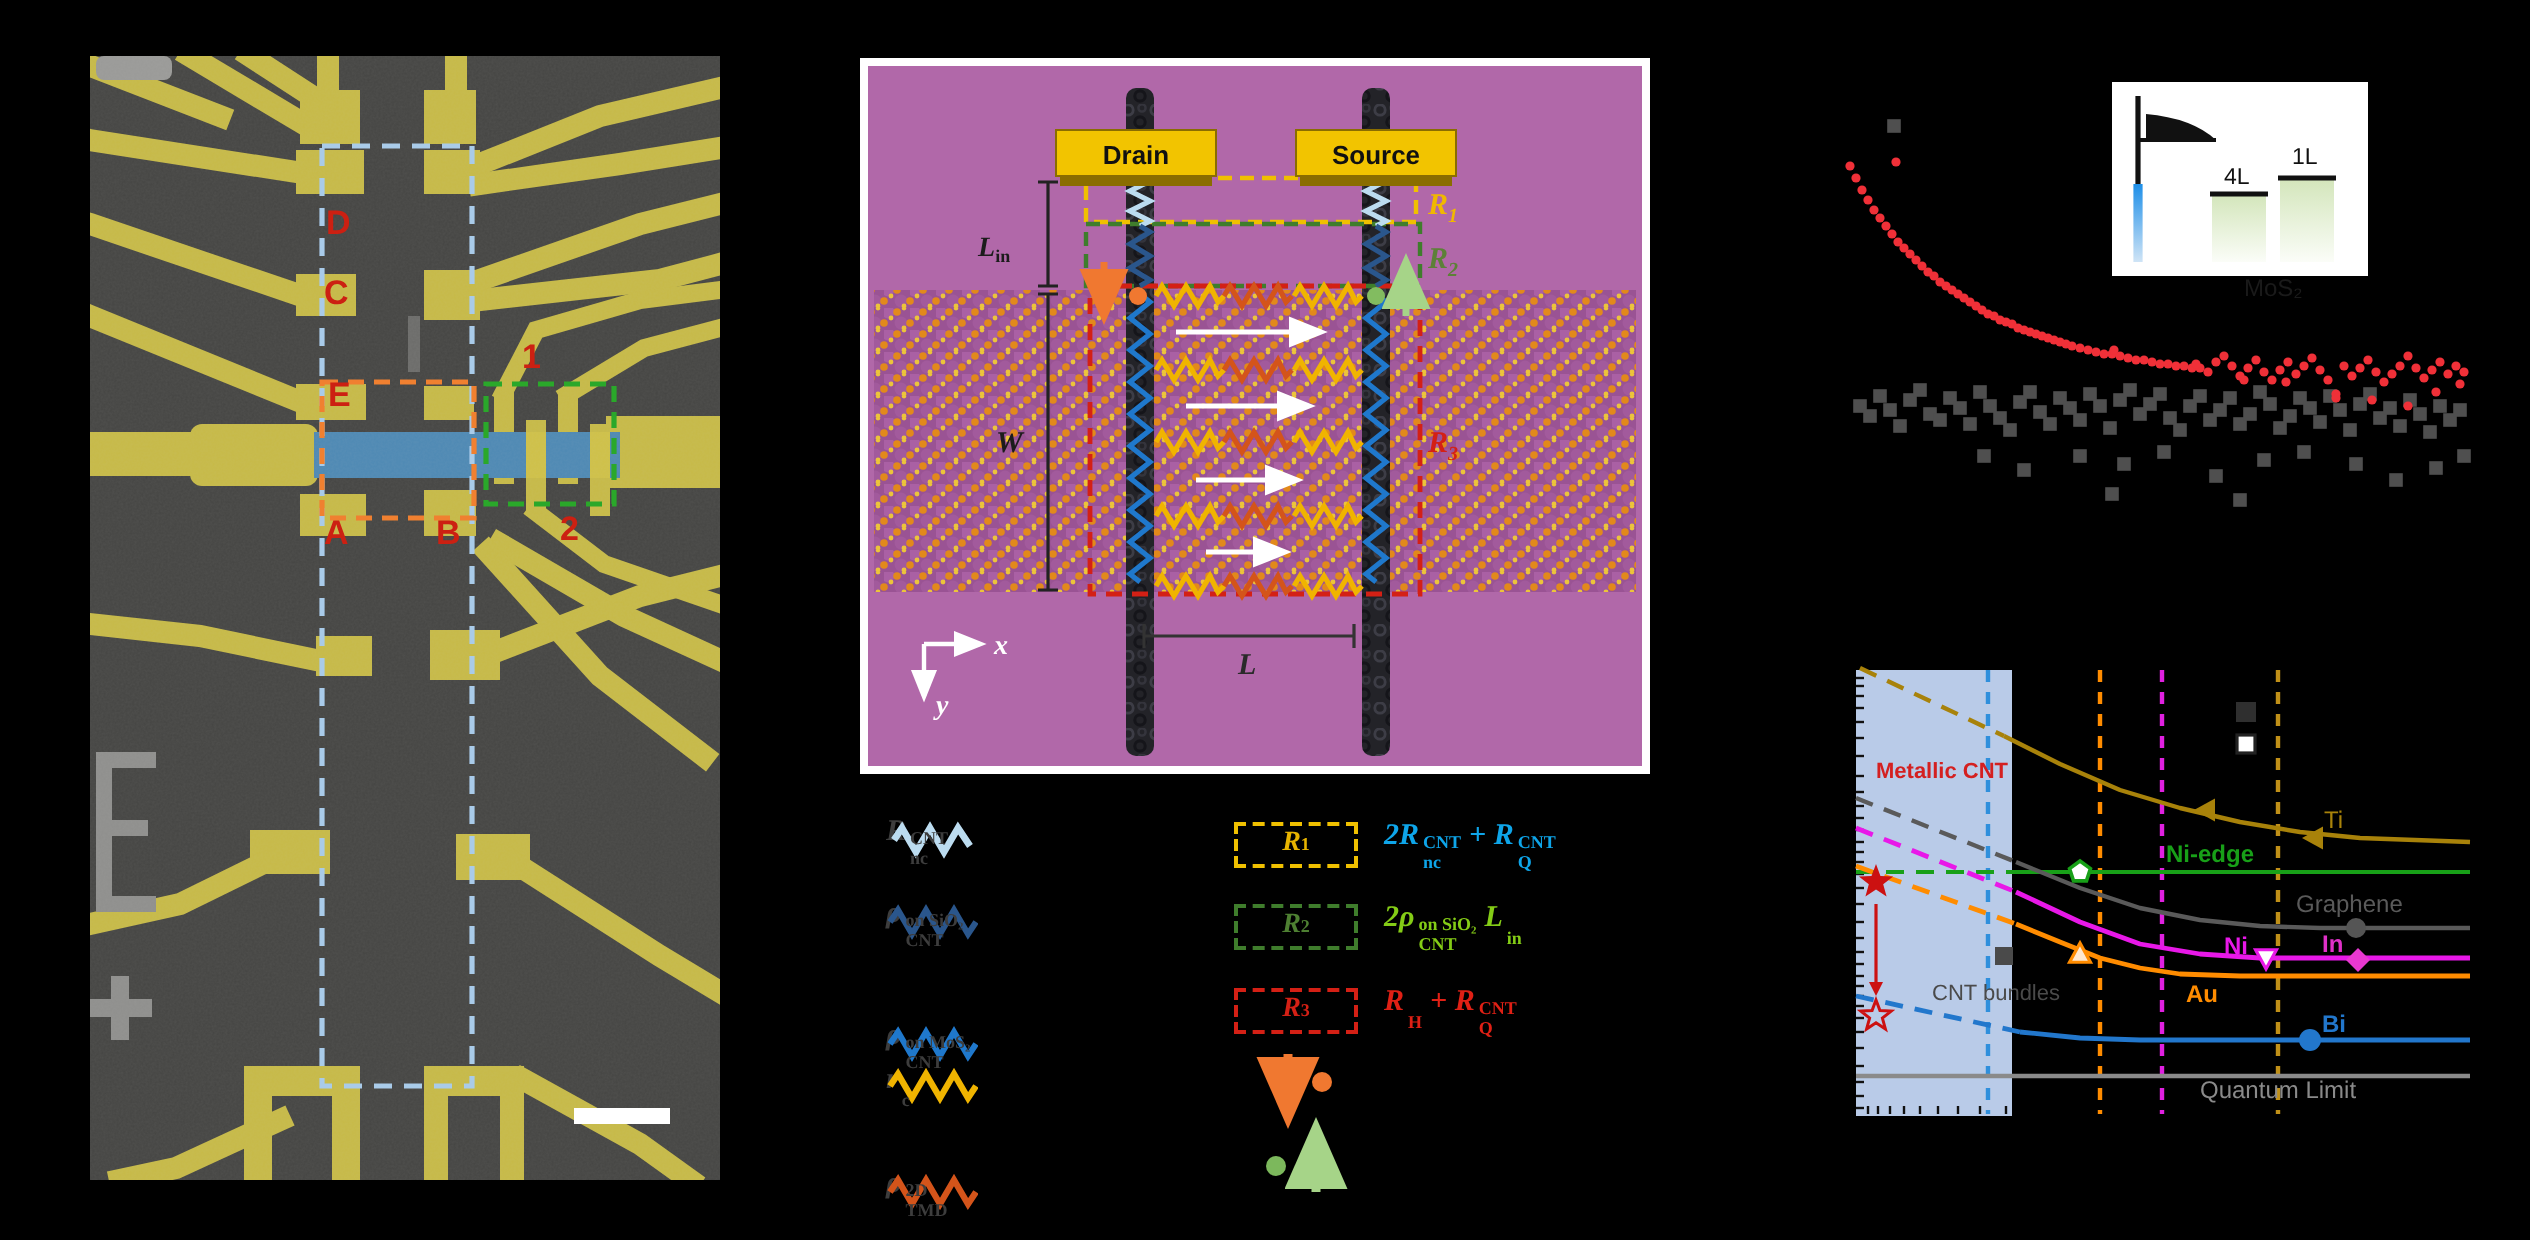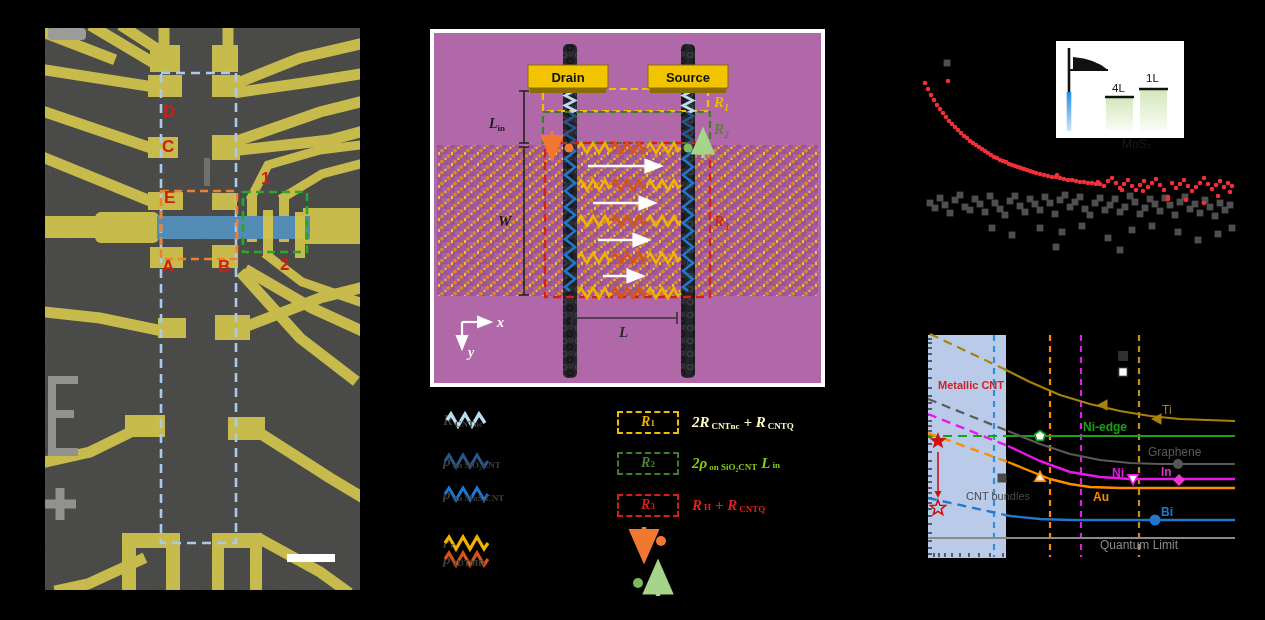--- a/index.html
+++ b/index.html
@@ -1,21 +1,21 @@
 <!DOCTYPE html>
 <html><head>
 <meta charset="utf-8">
 <style>
   html,body{margin:0;padding:0;background:#000;}
   #canvas{position:relative;width:1265px;height:620px;background:#000;overflow:hidden;
           font-family:"Liberation Sans",sans-serif;}
   svg{position:absolute;display:block;}
   .m{font-family:"Liberation Serif",serif;font-style:italic;font-weight:bold;font-size:15px;
      white-space:nowrap;display:inline-flex;align-items:baseline;}
-  .stk{display:inline-flex;flex-direction:row;align-items:flex-start;line-height:1.05;
+  .stk{display:inline-flex;flex-direction:column;align-items:flex-start;line-height:1.05;
        font-size:9px;font-style:normal;font-weight:bold;margin-left:2px;transform:translateY(2px);}
   .stk span{display:block;min-height:9px;}
   .lrow{position:absolute;display:flex;align-items:center;gap:9px;height:22px;}
   .brow{position:absolute;display:flex;align-items:center;gap:13px;height:24px;}
   .lbox{width:58px;height:19px;border:2px dashed;display:flex;align-items:center;justify-content:center;}
   .boxlbl{font-size:14px;}
   .boxlbl sub{font-size:9px;font-style:normal;font-weight:bold;}
 </style>
 </head>
 <body>
@@ -263,21 +263,21 @@
           <path d="m2 10 l4 -6 l7 12 l7 -12 l7 12 l7 -12 l7 12 l4 -6" fill="none" stroke="#2a568c" stroke-width="3"></path>
         </svg>
       <span class="m" style="color:#3d3d3d">
           <i>ρ</i>
           <span class="stk">
             <span>on SiO₂</span>
             <span>CNT</span>
           </span>
         </span>
     </div>
-    <div class="lrow" style="left:443px;top:483px">
+    <div class="lrow" style="left:443px;top:511px">
       <svg width="46" height="20" viewBox="0 0 46 20">
           <path d="m2 10 l4 -6 l7 12 l7 -12 l7 12 l7 -12 l7 12 l4 -6" fill="none" stroke="#1f78cc" stroke-width="3"></path>
         </svg>
       <span class="m" style="color:#3d3d3d">
           <i>ρ</i>
           <span class="stk">
             <span>on MoS₂</span>
             <span>CNT</span>
           </span>
         </span>
@@ -287,41 +287,41 @@
           <path d="m2 10 l4 -6 l7 12 l7 -12 l7 12 l7 -12 l7 12 l4 -6" fill="none" stroke="#f0b400" stroke-width="3.2"></path>
         </svg>
       <span class="m" style="color:#3d3d3d">
           <i>r</i>
           <span class="stk">
             <span></span>
             <span>c</span>
           </span>
         </span>
     </div>
-    <div class="lrow" style="left:443px;top:548px">
+    <div class="lrow" style="left:443px;top:585px">
       <svg width="46" height="20" viewBox="0 0 46 20">
           <path d="m2 10 l4 -6 l7 12 l7 -12 l7 12 l7 -12 l7 12 l4 -6" fill="none" stroke="#d4541a" stroke-width="3.2"></path>
         </svg>
       <span class="m" style="color:#3d3d3d">
           <i>ρ</i>
           <span class="stk">
             <span>2D</span>
             <span>TMD</span>
           </span>
         </span>
     </div>
 
     <div class="brow" style="left:617px;top:410px">
       <div class="lbox" style="border-color:#f0c000">
           <span class="m boxlbl" style="color:#e8b400">
             <i>R</i>
             <sub>1</sub>
           </span>
         </div>
-      <span class="m" style="color:#fef9c3">
+      <span class="m" style="color:#0ea5e9">
           <i>2R</i>
           <span class="stk">
             <span>CNT</span>
             <span>nc</span>
           </span>
           <i style="margin-left:4px">+ R</i>
           <span class="stk">
             <span>CNT</span>
             <span>Q</span>
           </span>

